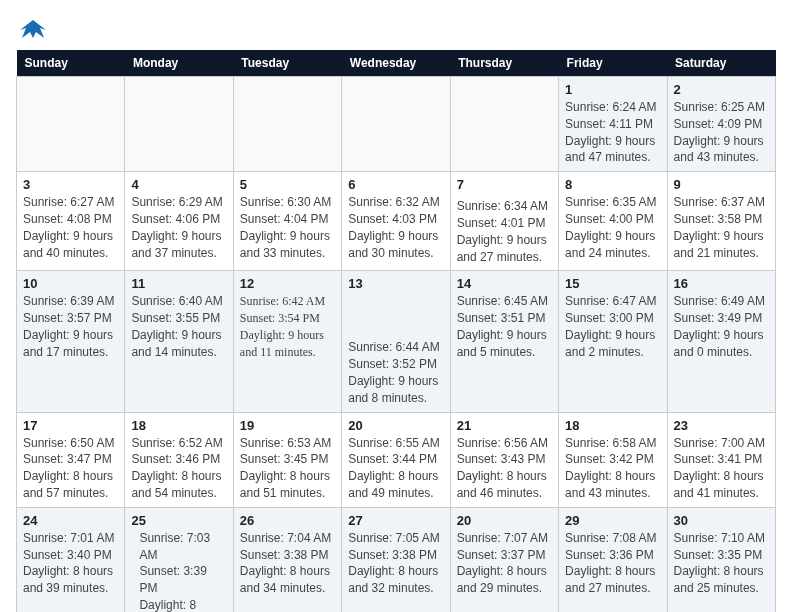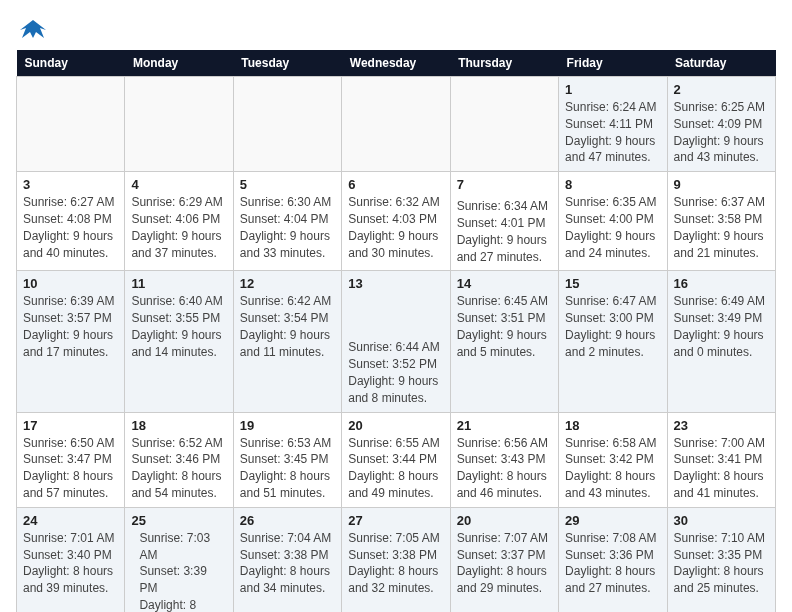--- a/index.html
+++ b/index.html
@@ -187,21 +187,21 @@
 Daylight: 9 hours and 17 minutes.</div>
         </td>
         <td class="shaded">
           <span class="day-number">11</span>
           <div class="day-info" style="white-space: pre-line;">Sunrise: 6:40 AM
 Sunset: 3:55 PM
 Daylight: 9 hours and 14 minutes.</div>
         </td>
         <td class="shaded">
           <span class="day-number">12</span>
-          <div class="day-info" style="white-space: pre-line;">Sunrise: 6:42 AM
+          <div class="day-info" style="white-space: pre-line; font-family: Liberation Serif, serif;">Sunrise: 6:42 AM
 Sunset: 3:54 PM
 Daylight: 9 hours and 11 minutes.</div>
         </td>
         <td class="shaded">
           <span class="day-number">13</span>
           <div class="day-info" style="white-space: pre-line; margin-top: 48px;">Sunrise: 6:44 AM
 Sunset: 3:52 PM
 Daylight: 9 hours and 8 minutes.</div>
         </td>
         <td class="shaded">

